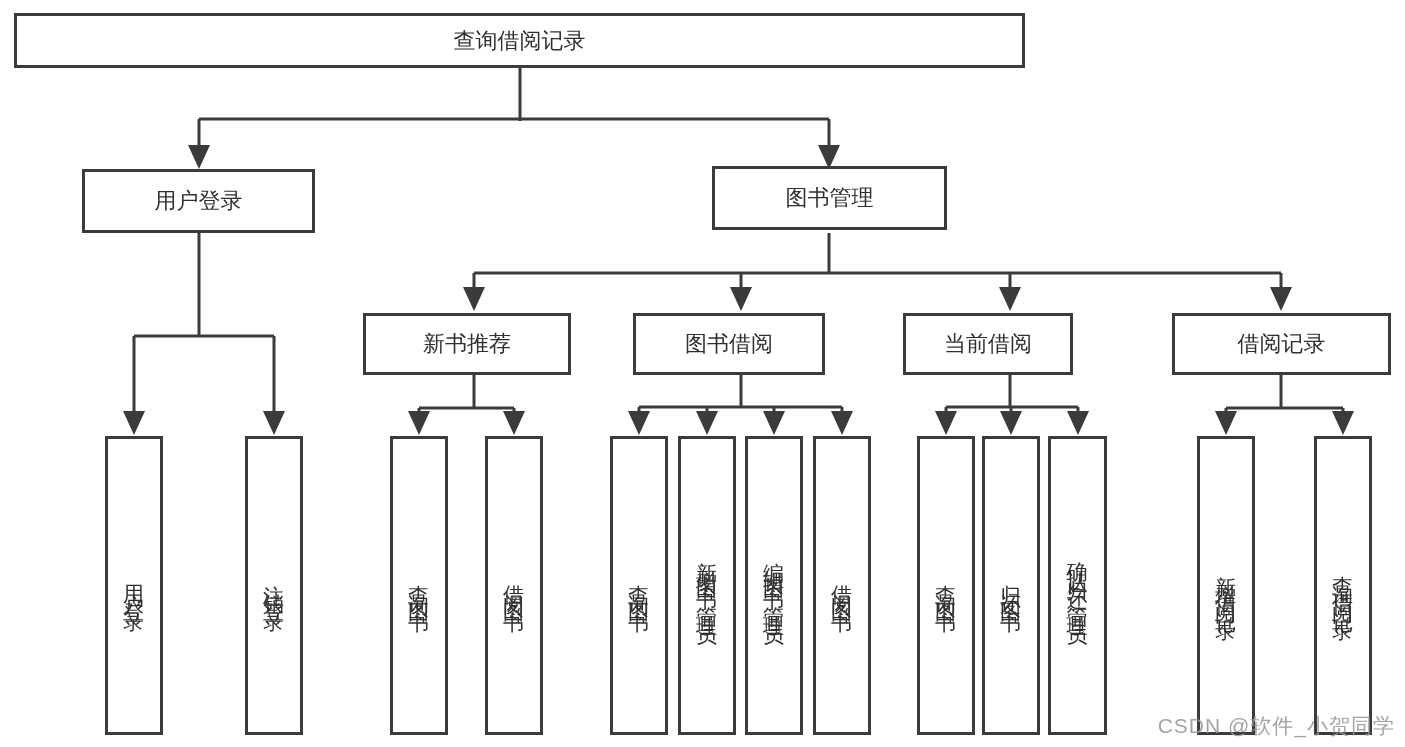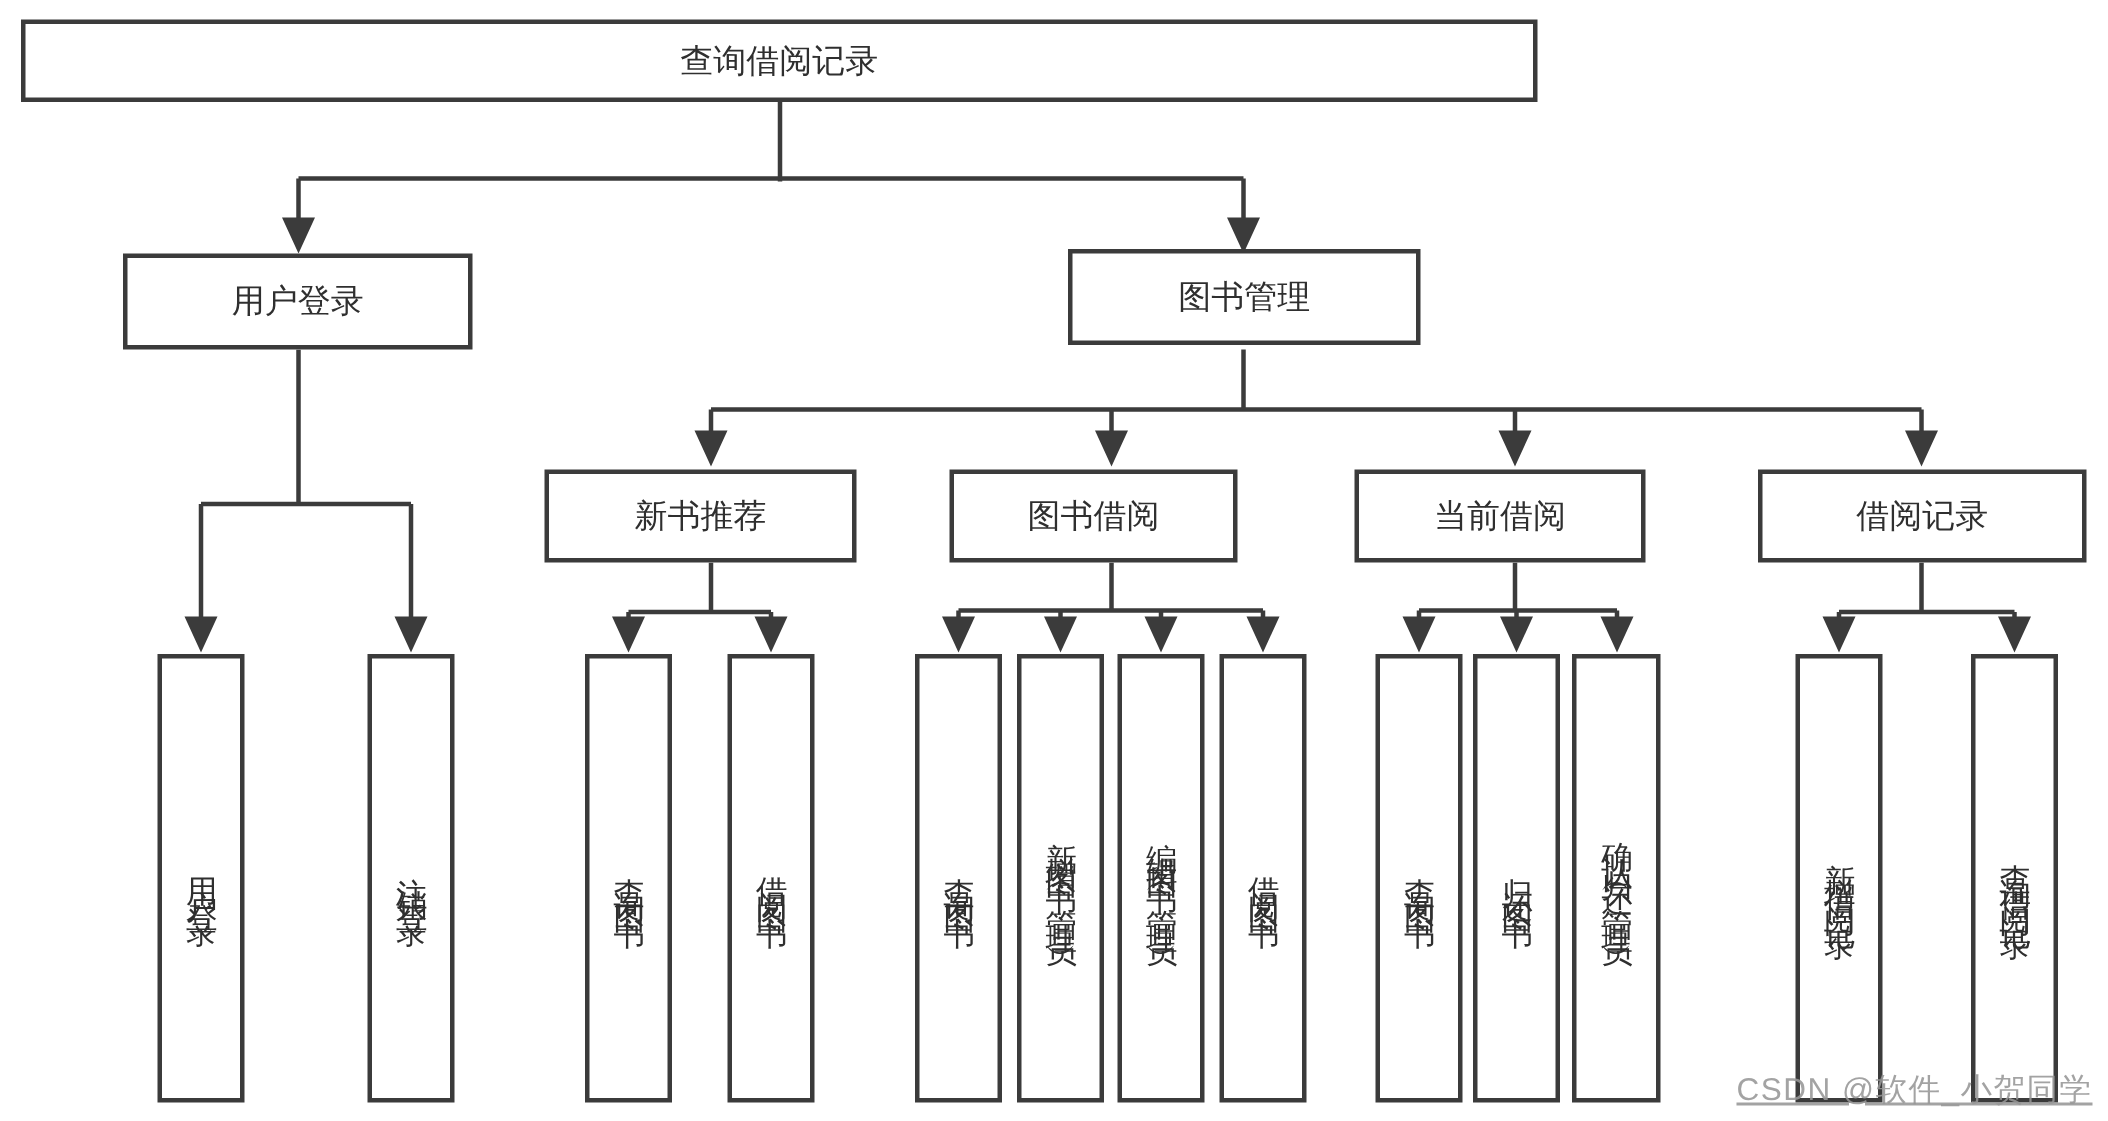--- a/index.html
+++ b/index.html
@@ -12,21 +12,21 @@
     position:absolute;box-sizing:border-box;border:3px solid #3b3b3b;background:#ffffff;
     display:flex;align-items:center;justify-content:center;
     color:#2f2f2f;font-size:22px;line-height:1;white-space:nowrap;
   }
   .node.v{
     writing-mode:vertical-rl;text-orientation:mixed;letter-spacing:9px;
     white-space:normal;font-size:21px;
   }
   .watermark{
     position:absolute;right:10px;bottom:7px;
-    font-size:21px;color:rgba(150,150,150,0.88);letter-spacing:1px;text-decoration:underline;
+    font-size:21px;color:rgba(150,150,150,0.88);letter-spacing:1px;
   }
 </style>
 </head>
 <body>
 
 <div class="stage">
 
   <svg class="connectors" viewBox="0 0 1405 747" xmlns="http://www.w3.org/2000/svg" aria-hidden="true">
     <path fill="none" stroke="#3b3b3b" stroke-width="3" d="M520 68 V121 M199 119 H829 M199 119 V148 M829 119 V148
          M199 233 V336 M134 336 H274 M134 336 V414 M274 336 V414
@@ -44,21 +44,21 @@
          M1215 411h22l-11 24z M1332 411h22l-11 24z"></path>
   </svg>
 
   <div class="node" style="left:14px;top:13px;width:1011px;height:55px">查询借阅记录</div>
 
   <div class="node" style="left:82px;top:169px;width:233px;height:64px">用户登录</div>
   <div class="node" style="left:712px;top:166px;width:235px;height:64px">图书管理</div>
 
   <div class="node" style="left:363px;top:313px;width:208px;height:62px">新书推荐</div>
   <div class="node" style="left:633px;top:313px;width:192px;height:62px">图书借阅</div>
-  <div class="node" style="left:903px;top:313px;width:194px;height:62px">当前借阅</div>
+  <div class="node" style="left:903px;top:313px;width:170px;height:62px">当前借阅</div>
   <div class="node" style="left:1172px;top:313px;width:219px;height:62px">借阅记录</div>
 
   <div class="node v" style="left:105px;top:436px;width:58px;height:299px">用户登录</div>
   <div class="node v" style="left:245px;top:436px;width:58px;height:299px">注销登录</div>
 
   <div class="node v" style="left:390px;top:436px;width:58px;height:299px">查询图书</div>
   <div class="node v" style="left:485px;top:436px;width:58px;height:299px">借阅图书</div>
 
   <div class="node v" style="left:610px;top:436px;width:58px;height:299px">查询图书</div>
   <div class="node v" style="left:678px;top:436px;width:58px;height:299px">新增图书（管理员）</div>

